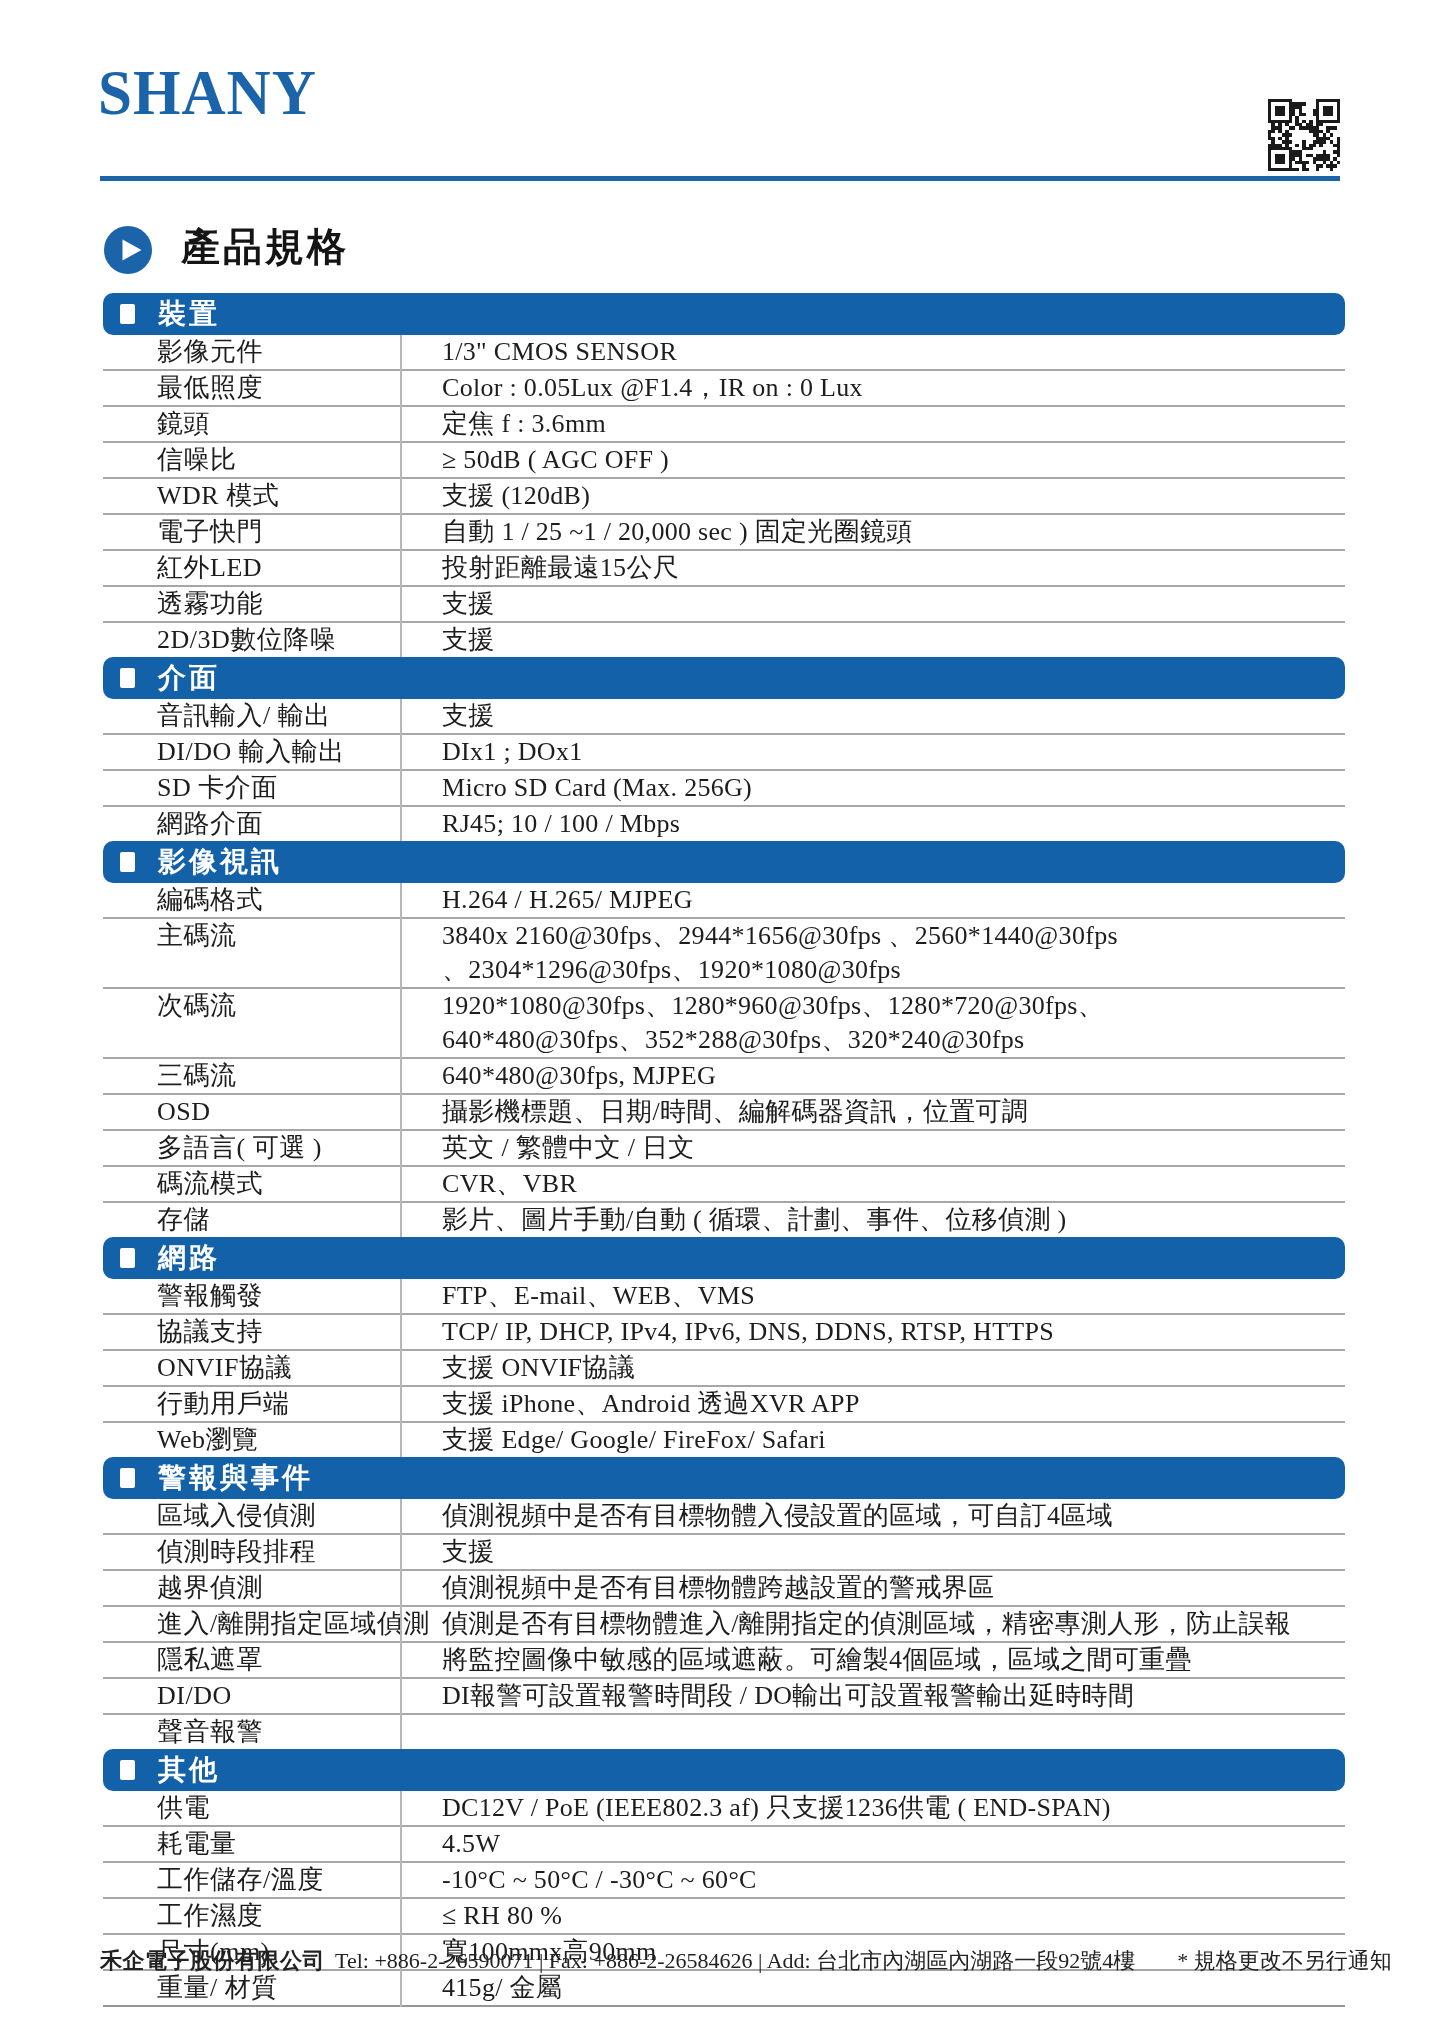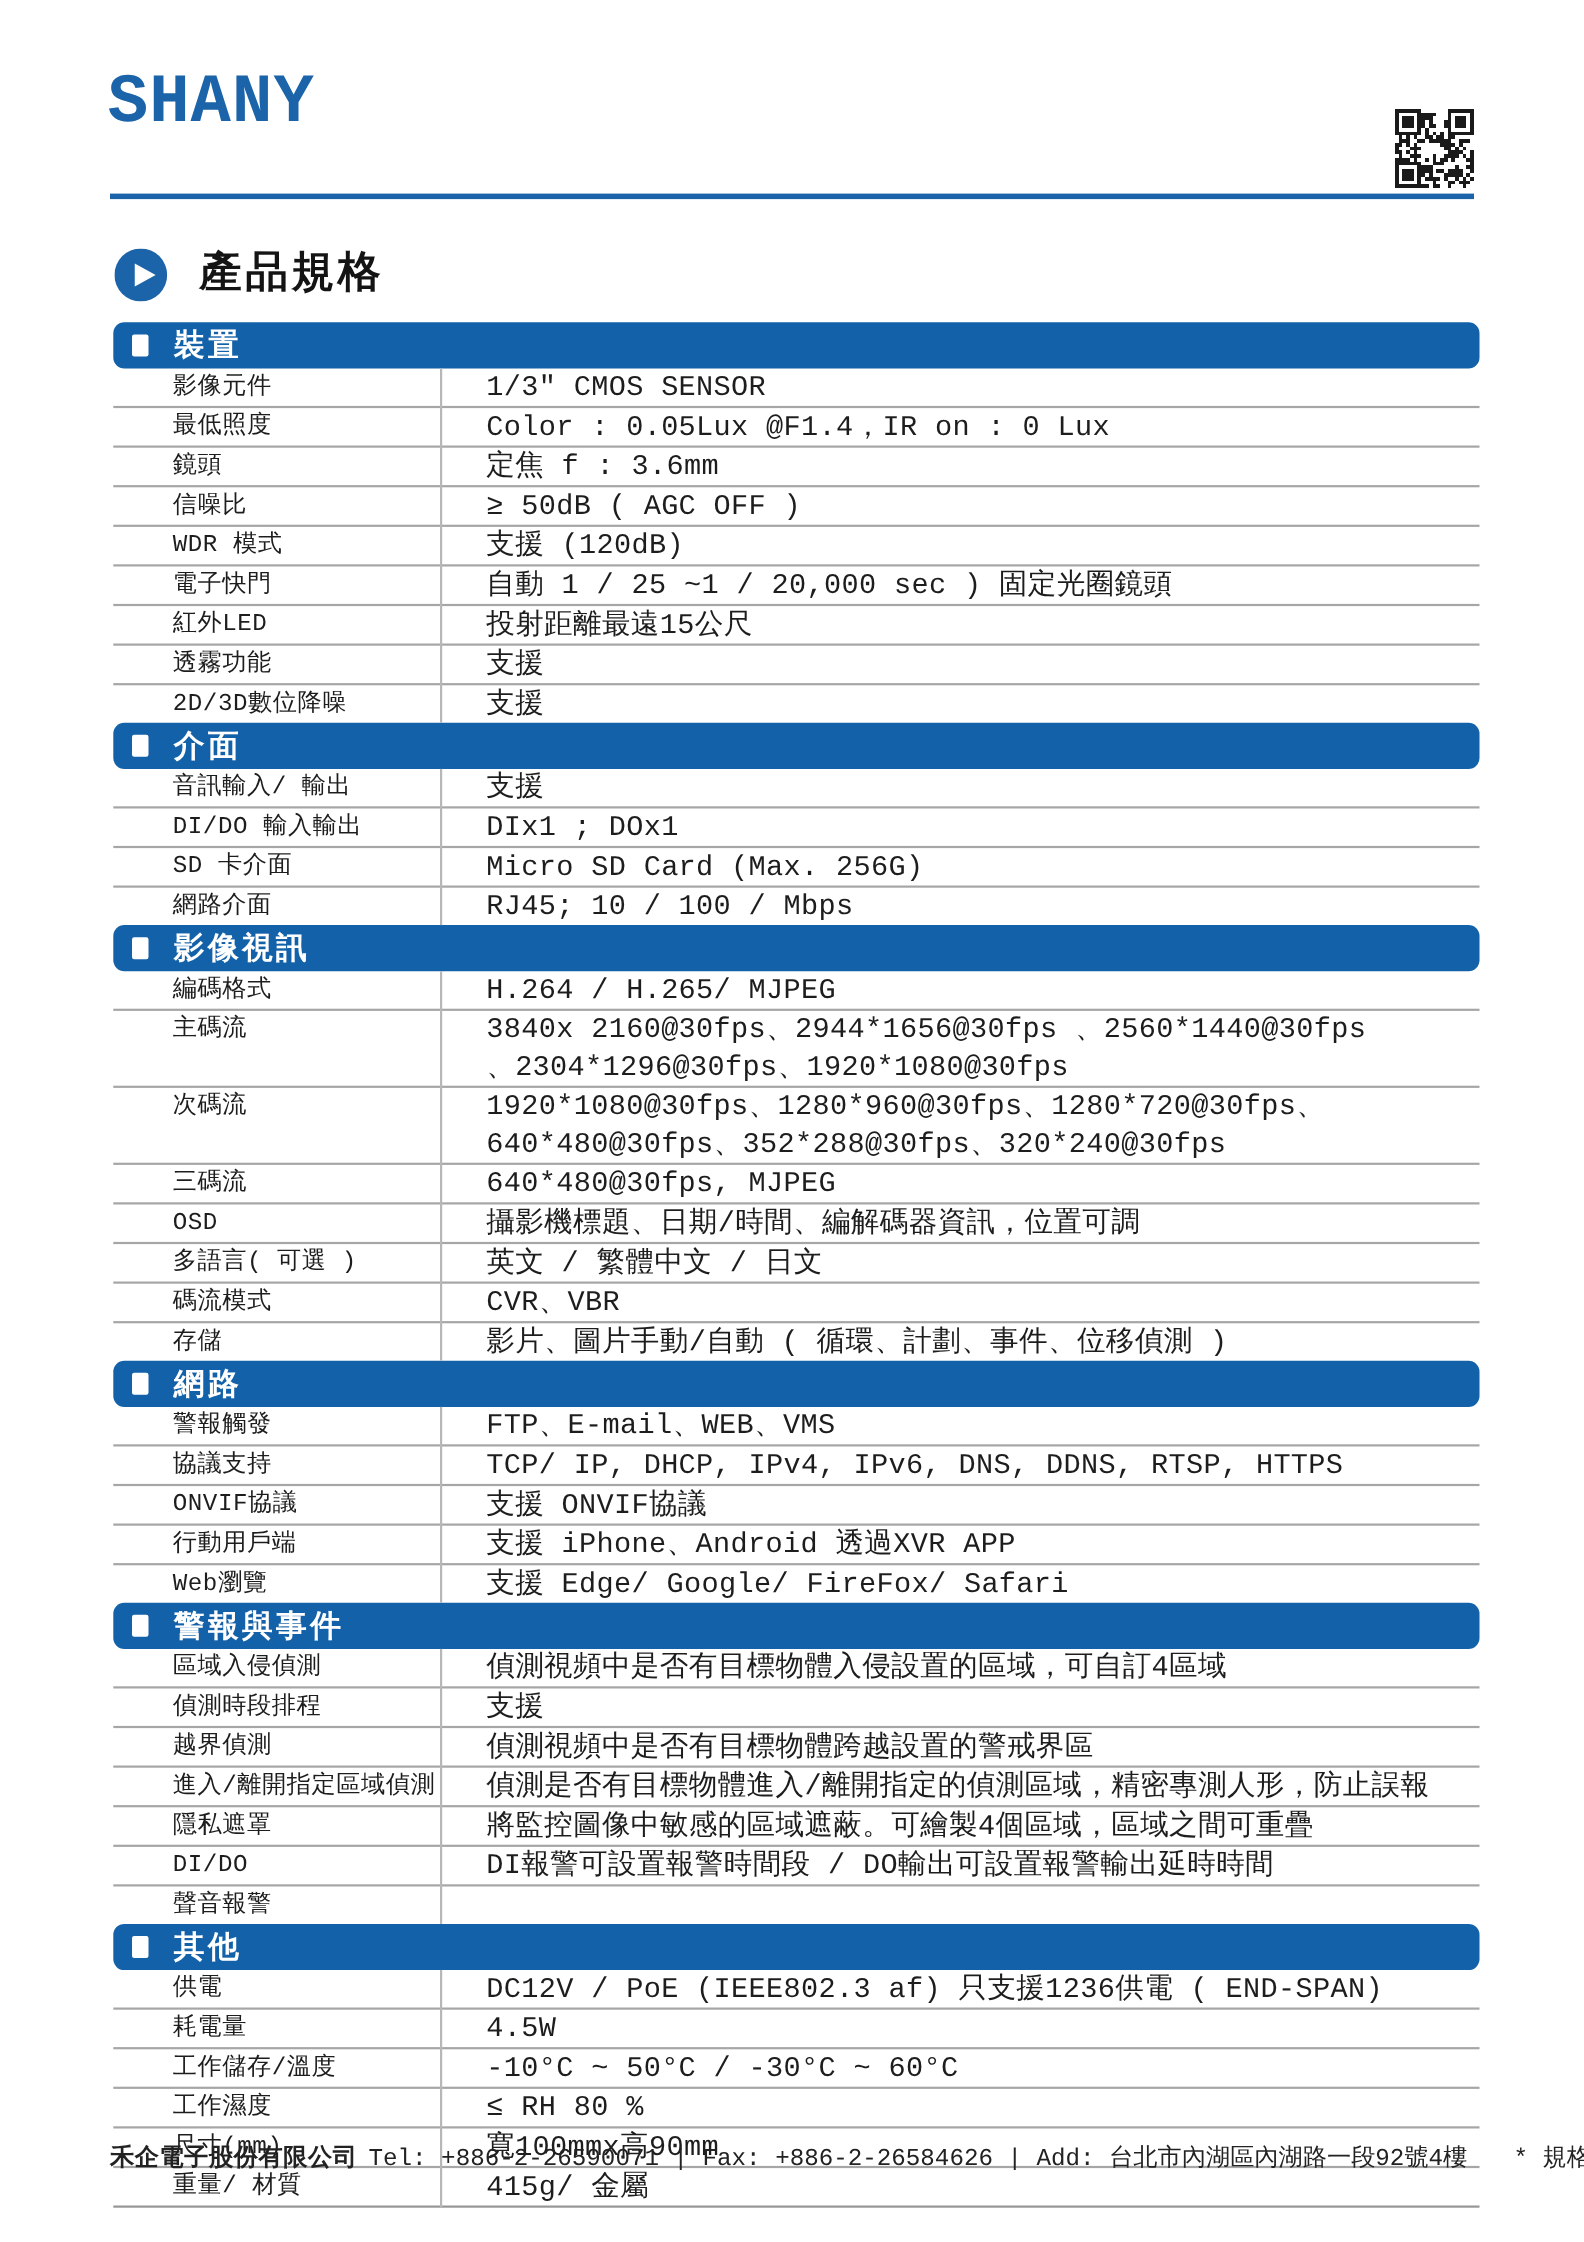--- a/index.html
+++ b/index.html
@@ -5,21 +5,21 @@
   :root{
     --brand:#1c64a9;
     --banner:#1361a8;
     --text:#1d1d1d;
     --line:#a6a6a6;
     --vline:#b7b7b7;
   }
   html,body{margin:0;padding:0;background:#fff;}
   .page{
     position:relative;width:1440px;height:2038px;background:#fff;overflow:hidden;
-    font-family:Liberation Mono, monospace;color:var(--text);
+    font-family:Liberation Serif, serif;color:var(--text);
   }
   
   .logo{
     position:absolute;left:98px;top:62px;font-size:63px;font-weight:700;
     color:var(--brand);letter-spacing:1px;line-height:1;transform:scaleX(.97);transform-origin:left top;
   }
   .rule{position:absolute;left:100px;top:176px;width:1240px;height:5px;background:var(--brand);}
   .qr{position:absolute;left:1268px;top:99px;width:72px;height:72px;color:#1a1a1a;}
   .title-row{position:absolute;left:104px;top:220px;display:flex;align-items:flex-end;gap:29px;}
   .play{width:48px;height:48px;display:block;}
@@ -32,21 +32,21 @@
   }
   .bullet{width:15px;height:20px;background:#fff;margin-left:17px;border-radius:2px;flex:0 0 auto;}
   .section-title{color:#fff;font-size:28px;font-weight:700;margin-left:23px;letter-spacing:3px;white-space:nowrap;}
   .rows{position:relative;}
   .rows::after{content:"";position:absolute;left:297px;top:0;bottom:0;width:2px;background:var(--vline);}
   .row{display:flex;align-items:flex-start;min-height:34px;box-sizing:border-box;}
   .row + .row{border-top:2px solid var(--line);}
   .section:last-child .rows .row:last-child{border-bottom:2px solid #969696;}
   .cell-label{
     width:297px;flex:0 0 auto;box-sizing:border-box;padding-left:54px;
-    font-size:22px;line-height:34px;white-space:nowrap;letter-spacing:.5px;
+    font-size:26px;line-height:34px;white-space:nowrap;letter-spacing:.5px;
   }
   .cell-value{
     flex:1;box-sizing:border-box;padding:0 16px 0 42px;
     font-size:26px;line-height:34px;white-space:pre-line;letter-spacing:.3px;
   }
   
   .footer{
     position:absolute;left:100px;top:1946px;width:1290px;
     font-size:22px;white-space:nowrap;display:flex;align-items:baseline;color:#222;
   }

